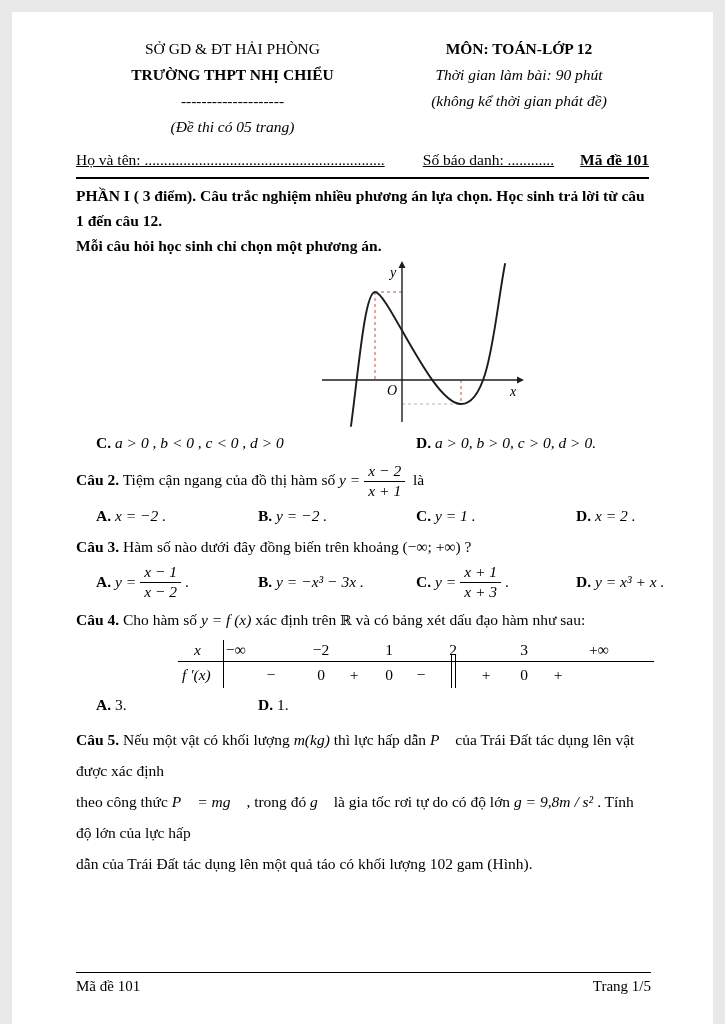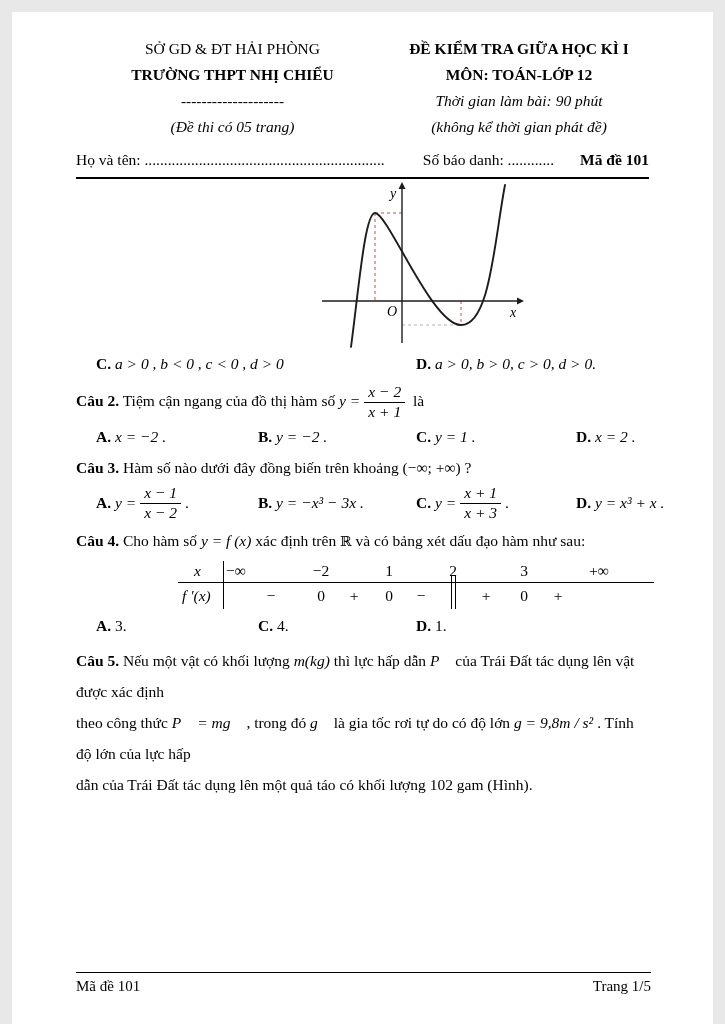--- a/index.html
+++ b/index.html
@@ -14,21 +14,21 @@
   .italic{font-style:italic;}
   .math{font-family:"Liberation Serif","DejaVu Serif",serif;font-style:italic;}
   .bb{font-family:"DejaVu Serif","DejaVu Sans",sans-serif;font-style:normal;font-size:14px;}
 
   
   .header{display:flex;align-items:flex-start;}
   .header-left{width:325px;text-align:center;line-height:26px;}
   .header-right{width:270px;text-align:center;line-height:26px;}
   .h-line{white-space:nowrap;}
 
-  .name-row{display:flex;margin-top:8px;white-space:nowrap;}
+  .name-row{display:flex;margin-top:8px;white-space:nowrap;text-decoration:underline;}
   .name-row .fill{flex:1;}
   .name-row .sbd{margin-right:26px;}
   .rule{border-top:2.2px solid #000;margin-top:5px;}
 
   .part-heading{font-weight:bold;margin-top:4px;line-height:25px;}
 
   .q{margin:7px 0 4px 0;}
   .q .qlabel{font-weight:bold;}
 
   
@@ -74,35 +74,38 @@
   <div class="content">
 
     <div class="header">
       <div class="header-left">
         <div class="h-line">SỞ GD &amp; ĐT HẢI PHÒNG</div>
         <div class="h-line bold">TRƯỜNG THPT NHỊ CHIỂU</div>
         <div class="h-line">--------------------</div>
         <div class="h-line italic">(Đề thi có 05 trang)</div>
       </div>
       <div class="header-right">
-        <div class="h-line bold">ĐỀ KIỂM TRA GIỮA HỌC KÌ I</div>
         <div class="h-line bold">MÔN: TOÁN-LỚP 12</div>
         <div class="h-line italic">Thời gian làm bài: 90 phút</div>
         <div class="h-line italic">(không kể thời gian phát đề)</div>
       </div>
     </div>
 
     <div class="name-row">
       <span class="fill">Họ và tên: ..............................................................</span>
       <span class="sbd">Số báo danh: ............</span>
       <span class="bold">Mã đề 101</span>
     </div>
 
     <div class="rule"></div>
 
+    <div class="part-heading">
+      <div>PHẦN I ( 3 điểm). Câu trắc nghiệm nhiều phương án lựa chọn. Học sinh trả lời từ câu 1 đến câu 12.</div>
+      <div>Mỗi câu hỏi học sinh chỉ chọn một phương án.</div>
+    </div>
 
 
     <div class="graph-wrap">
       <svg width="218" height="168" viewBox="0 0 218 168">
 
         <line x1="61" y1="32" x2="61" y2="120" stroke-dasharray="3,3" stroke-width="1" stroke="#c0504d"></line>
         <line x1="61" y1="32" x2="88" y2="32" stroke-dasharray="3,3" stroke-width="1" stroke="#c0504d"></line>
         <line x1="147" y1="120" x2="147" y2="144" stroke-dasharray="3,3" stroke-width="1" stroke="#c0504d"></line>
         <line x1="88" y1="144" x2="147" y2="144" stroke-dasharray="3,3" stroke-width="1.2" stroke="#b3b3b3"></line>
 
@@ -216,24 +219,20 @@
       <span class="cell st-row2" style="left:348px">0</span>
       <span class="cell st-row2" style="left:382px">+</span>
     </div>
 
     <div class="optrow optrow4">
       <div class="opt">
         <span class="optletter">A.</span>
         <span>3.</span>
       </div>
       <div class="opt">
-        <span class="optletter">C.</span>
-        <span>4.</span>
-      </div>
-      <div class="opt">
         <span class="optletter">D.</span>
         <span>1.</span>
       </div>
     </div>
 
     <div class="q" style="line-height:2.0">
       <div>
         <span class="qlabel">Câu 5.</span>
         <span>Nếu một vật có khối lượng</span>
         <span class="math">m(kg)</span>

